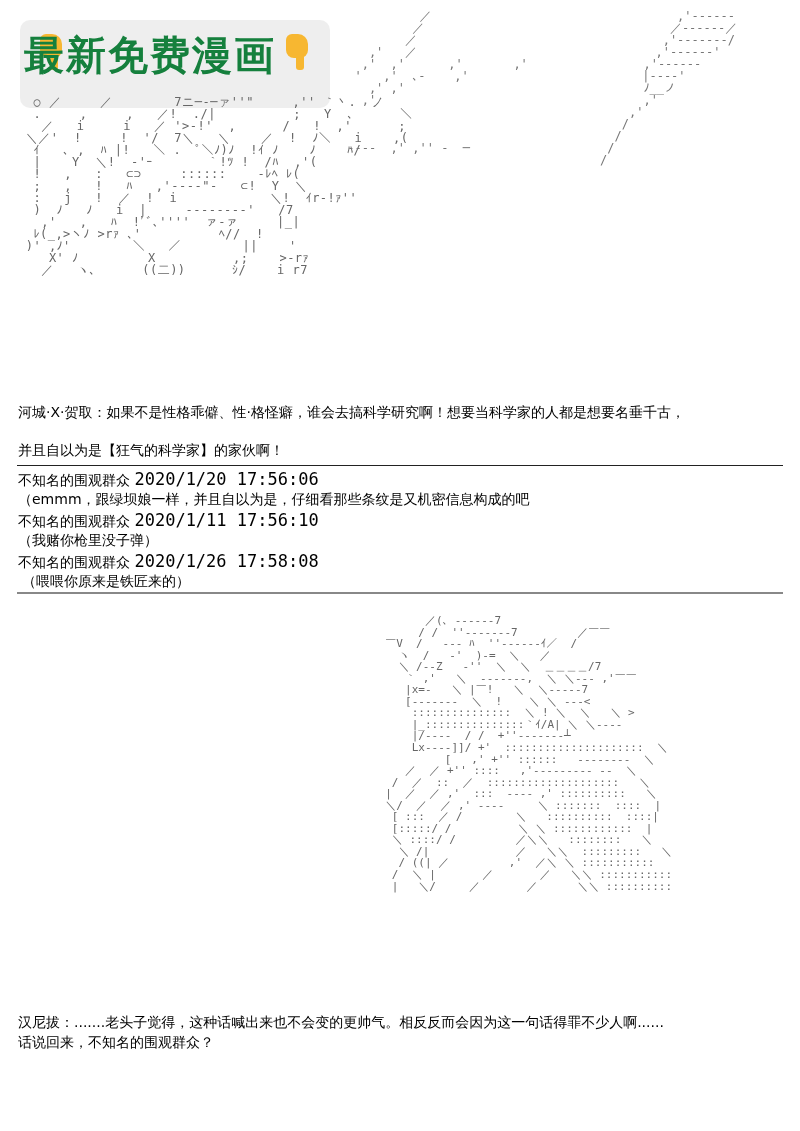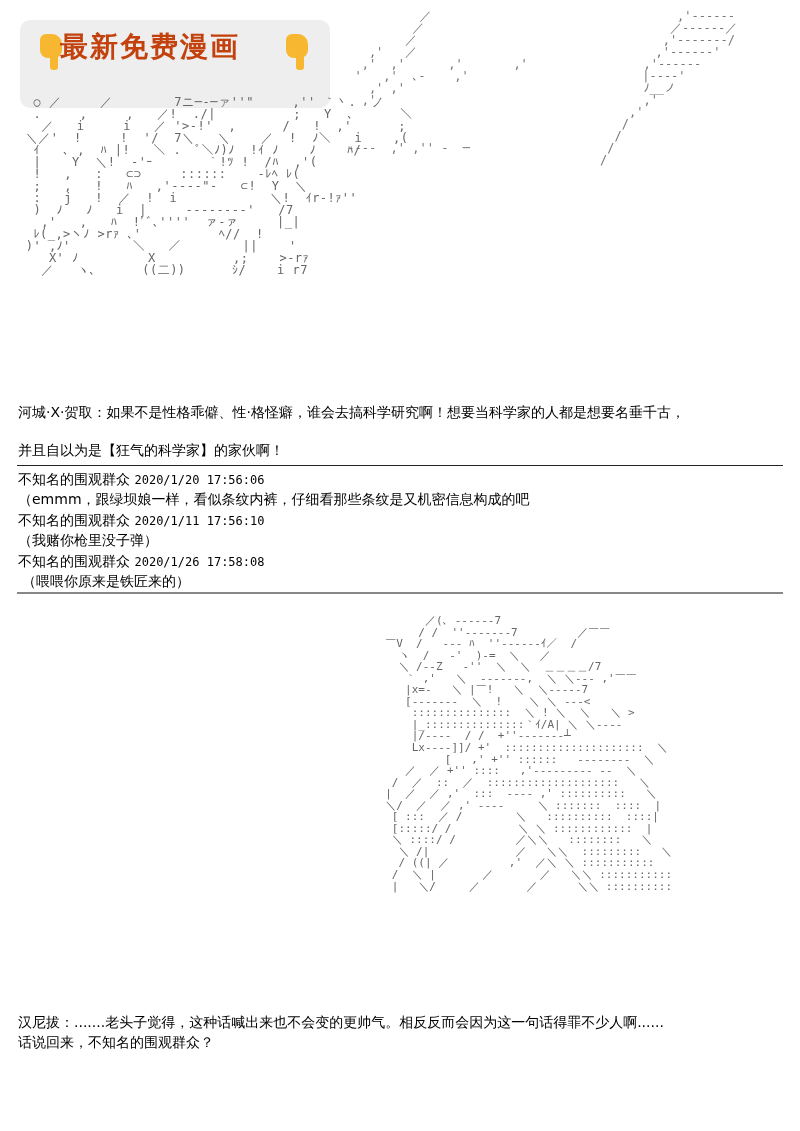--- a/index.html
+++ b/index.html
@@ -7,32 +7,32 @@
          font-family: "DejaVu Sans", "Liberation Sans", sans-serif; color: #000; }
   .art { position: absolute; margin: 0; white-space: pre;
          font-family: "DejaVu Sans Mono", "Liberation Mono", monospace;
          color: #555; line-height: 1.0; }
   .art1 { left: 18px; top: 96px; font-size: 12px; letter-spacing: 0.5px; color:#666; }
   .art2 { left: 340px; top: 10px; font-size: 12px; color:#777; }
   .art3 { left: 372px; top: 615px; font-size: 11px; color:#666; line-height: 1.05; }
   .watermark { position: absolute; left: 20px; top: 20px; width: 310px; height: 88px;
                background: rgba(235,235,235,0.85); border-radius: 10px; }
   .wm-line1 { position: absolute; left: 0; top: 8px; width: 260px; text-align: center;
-              font-size: 28px; color: #c2410c; font-weight: bold; letter-spacing: 2px; }
+              font-size: 40px; color: #15803d; font-weight: bold; letter-spacing: 2px; }
   .wm-line2 { position: absolute; left: 0; top: 50px; width: 310px; text-align: center;
               font-size: 30px; color: #c8c8c8; letter-spacing: 1px;
               font-family: "Liberation Sans", sans-serif; }
   .hand { position: absolute; top: 10px; width: 30px; height: 40px; }
   .hand.left { left: 16px; } .hand.right { left: 262px; }
   .hand .palm { position:absolute; left:4px; top:4px; width:22px; height:24px; background:#f7b731; border-radius:6px 10px 8px 8px; }
   .hand .finger { position:absolute; left:14px; top:24px; width:8px; height:16px; background:#f7b731; border-radius:3px; }
   .text { position: absolute; font-size: 14px; line-height: 20px; white-space: nowrap; }
   .rule { position: absolute; left: 17px; width: 766px; height: 1px; background: #222; }
   .rule.bottom { height: 2px; background: #888; }
-  .ts { font-family: "DejaVu Sans Mono", "Liberation Mono", monospace; font-size: 12px; }
+  .ts { font-family: "DejaVu Sans Mono", "Liberation Mono", monospace; font-size: 17px; }
 </style>
 </head>
 <body>
 
 <div class="watermark">
   <div class="hand left">
       <div class="palm"></div>
       <div class="finger"></div>
     </div>
   <div class="wm-line1">最新免费漫画</div>
@@ -73,21 +73,21 @@
 
 <div class="text" style="left:18px; top:402px;">河城·X·贺取：如果不是性格乖僻、性·格怪癖，谁会去搞科学研究啊！想要当科学家的人都是想要名垂千古，</div>
 <div class="text" style="left:18px; top:424px;margin-top:16px;">并且自以为是【狂气的科学家】的家伙啊！</div>
 
 <div class="rule" style="top:465px;"></div>
 
 <div class="text" style="left:18px; top:469px;">
   <span>不知名的围观群众</span>
   <span class="ts">2020/1/20 17:56:06</span>
 </div>
-<div class="text" style="left:18px; top:489px;">（emmm，跟绿坝娘一样，看似条纹内裤，仔细看那些条纹是又机密信息构成的吧</div>
+<div class="text" style="left:18px; top:489px;">（emmm，跟绿坝娘一样，并且自以为是，仔细看那些条纹是又机密信息构成的吧</div>
 
 <div class="text" style="left:18px; top:510px;">
   <span>不知名的围观群众</span>
   <span class="ts">2020/1/11 17:56:10</span>
 </div>
 <div class="text" style="left:18px; top:530px;text-align:right;">（我赌你枪里没子弹）</div>
 
 <div class="text" style="left:18px; top:551px;">
   <span>不知名的围观群众</span>
   <span class="ts">2020/1/26 17:58:08</span>

